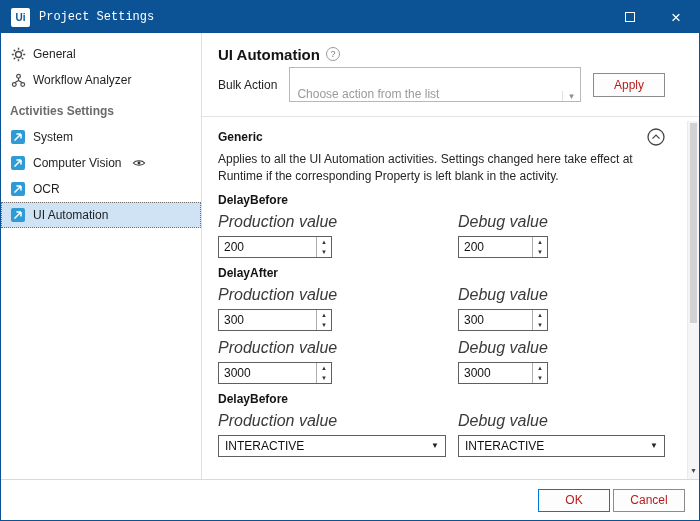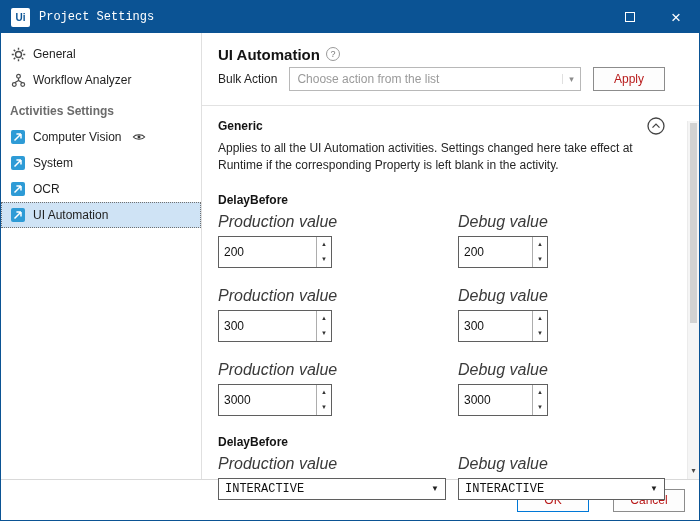--- a/index.html
+++ b/index.html
@@ -28,59 +28,59 @@
   .eye { margin-left:3px; display:flex; align-items:center; }
 
   
   .main { flex:1 1 auto; position:relative; padding:13px 34px 0 16px; min-width:0; }
   .page-title-row { display:flex; align-items:flex-start; gap:6px; }
   .page-title { font-size:15px; font-weight:bold; color:#141414; }
   .help-icon { width:14px; height:14px; border:1px solid #9a9a9a; border-radius:50%; color:#7a7a7a; font-size:9px; display:flex; align-items:center; justify-content:center; margin-top:1px; }
 
   .bulk-row { display:flex; align-items:center; margin-top:4px; gap:12px; }
   .bulk-label { font-size:12px; color:#1f1f1f; white-space:nowrap; }
-  .bulk-dropdown { flex:1; height:24px; border:1px solid #b8b8b8; background:#fff; display:flex; align-items:center; }
+  .bulk-dropdown { flex:1; height:35px; border:1px solid #b8b8b8; background:#fff; display:flex; align-items:flex-end; }
   .bulk-placeholder { flex:1; font-size:12px; color:#9a9a9a; display:flex; align-items:center; padding-left:7px; overflow:hidden; white-space:nowrap; }
   .bulk-arrow { width:18px; color:#8c8c8c; font-size:9px; border-left:1px solid #e0e0e0; display:flex; align-items:center; justify-content:center; }
   .btn { height:24px; min-width:72px; border:1px solid #8c8c8c; background:#fdfdfd; font-size:12px; color:#b91c1c; font-family:inherit; }
 
   .divider { border-top:1px solid #e2e2e2; margin:14px -34px 0 -16px; }
 
   .generic-row { display:flex; align-items:center; justify-content:space-between; margin-top:11px; }
   .section-title { font-size:12px; font-weight:bold; color:#141414; }
   .collapse-btn { width:18px; height:18px; display:flex; align-items:center; justify-content:center; }
 
   .desc { font-size:12px; color:#262626; line-height:1.4; margin-top:5px; max-width:462px; }
 
-  .field-group { margin-top:19px; }
+  .field-group { margin-top:8px; }
   .field-name { font-size:12px; font-weight:bold; color:#141414; }
   .cols { display:flex; margin-top:6px; }
   .col1 { flex:0 0 240px; width:240px; }
   .col2 { flex:1 1 auto; min-width:0; }
   .col-label { font-size:16px; font-style:italic; color:#3a3a3a; }
 
-  .spinner { display:flex; height:32px; border:1px solid #5f5f5f; background:#fff; margin-top:5px; }
+  .spinner { display:flex; height:22px; border:1px solid #5f5f5f; background:#fff; margin-top:5px; }
   .spinner.prod { width:114px; }
   .spinner.dbg  { width:90px; }
   .spin-input { flex:1; min-width:0; border:0; outline:none; font-size:12px; font-family:"Liberation Sans",sans-serif; padding-left:5px; color:#111; background:transparent; }
   .spin-btns { width:15px; border-left:1px solid #adadad; display:flex; flex-direction:column; }
   .spin-btn { flex:1; display:flex; align-items:center; justify-content:center; font-size:6px; color:#333; line-height:1; }
 
   .combo { display:flex; align-items:center; height:22px; border:1px solid #5f5f5f; background:#fff; margin-top:5px; padding:0 6px; }
   .combo.prod { width:228px; }
   .combo.dbg  { width:100%; }
-  .combo-text { flex:1; font-size:12px; color:#111; overflow:hidden; white-space:nowrap;font-family:Liberation Mono, monospace; }
+  .combo-text { flex:1; font-size:12px; color:#111; overflow:hidden; white-space:nowrap; }
   .combo-arrow { font-size:8px; color:#222; margin-left:4px; }
 
   .scrollbar { position:absolute; top:88px; bottom:0; right:0; width:12px; background:#f5f5f5; border-left:1px solid #ebebeb; }
   .scroll-thumb { position:absolute; top:2px; left:2px; right:2px; height:56%; background:#d2d2d2; }
   .scroll-down { position:absolute; bottom:2px; left:0; right:0; height:14px; display:flex; align-items:center; justify-content:center; font-size:8px; color:#4a4a4a; }
 
   
-  .footer { flex:0 0 41px; border-top:1px solid #d9d9d9; display:flex; align-items:center; justify-content:flex-end; gap:24px; padding-right:14px; background:#fff; }
+  .footer { flex:0 0 41px; border-top:1px solid #d9d9d9; display:flex; align-items:center; justify-content:flex-end; gap:3px; padding-right:14px; background:#fff; }
   .footer .btn { height:23px; }
   .ok-btn { border:1px solid #0078d7; }
 </style>
 </head>
 <body>
 
 <div class="window">
 
   <div class="titlebar">
     <div class="logo">
@@ -127,37 +127,37 @@
 
       <div class="side-header">Activities Settings</div>
 
       <div class="side-item">
         <span class="icon16">
           <svg width="16" height="16" viewBox="0 0 16 16">
               <rect x="1" y="1" width="14" height="14" rx="2" fill="#2e9bd6"></rect>
               <path d="M4.5 11.5L11 5 M11 5H6.4 M11 5V9.6" stroke="#fff" stroke-width="1.5" fill="none"></path>
             </svg>
         </span>
+        <span>System</span>
+      </div>
+
+      <div class="side-item">
+        <span class="icon16">
+          <svg width="16" height="16" viewBox="0 0 16 16">
+              <rect x="1" y="1" width="14" height="14" rx="2" fill="#2e9bd6"></rect>
+              <path d="M4.5 11.5L11 5 M11 5H6.4 M11 5V9.6" stroke="#fff" stroke-width="1.5" fill="none"></path>
+            </svg>
+        </span>
         <span>Computer Vision</span>
         <span class="eye">
           <svg width="14" height="14" viewBox="0 0 16 16" fill="none" stroke="#333" stroke-width="1.2">
               <path d="M1.5 8C4 4.6 12 4.6 14.5 8C12 11.4 4 11.4 1.5 8Z"></path>
               <circle cx="8" cy="8" r="1.7" fill="#333" stroke="none"></circle>
             </svg>
         </span>
-      </div>
-
-      <div class="side-item">
-        <span class="icon16">
-          <svg width="16" height="16" viewBox="0 0 16 16">
-              <rect x="1" y="1" width="14" height="14" rx="2" fill="#2e9bd6"></rect>
-              <path d="M4.5 11.5L11 5 M11 5H6.4 M11 5V9.6" stroke="#fff" stroke-width="1.5" fill="none"></path>
-            </svg>
-        </span>
-        <span>System</span>
       </div>
 
       <div class="side-item">
         <span class="icon16">
           <svg width="16" height="16" viewBox="0 0 16 16">
               <rect x="1" y="1" width="14" height="14" rx="2" fill="#2e9bd6"></rect>
               <path d="M4.5 11.5L11 5 M11 5H6.4 M11 5V9.6" stroke="#fff" stroke-width="1.5" fill="none"></path>
             </svg>
         </span>
         <span>OCR</span>
@@ -225,20 +225,21 @@
               <div class="spin-btns">
                 <div class="spin-btn">▲</div>
                 <div class="spin-btn">▼</div>
               </div>
             </div>
           </div>
         </div>
       </div>
 
       <div class="field-group">
+        <div class="field-name">DelayAfter</div>
         <div class="cols">
           <div class="col1">
             <div class="col-label">Production value</div>
             <div class="spinner prod">
               <input class="spin-input" value="300" style="">
               <div class="spin-btns">
                 <div class="spin-btn">▲</div>
                 <div class="spin-btn">▼</div>
               </div>
             </div>

